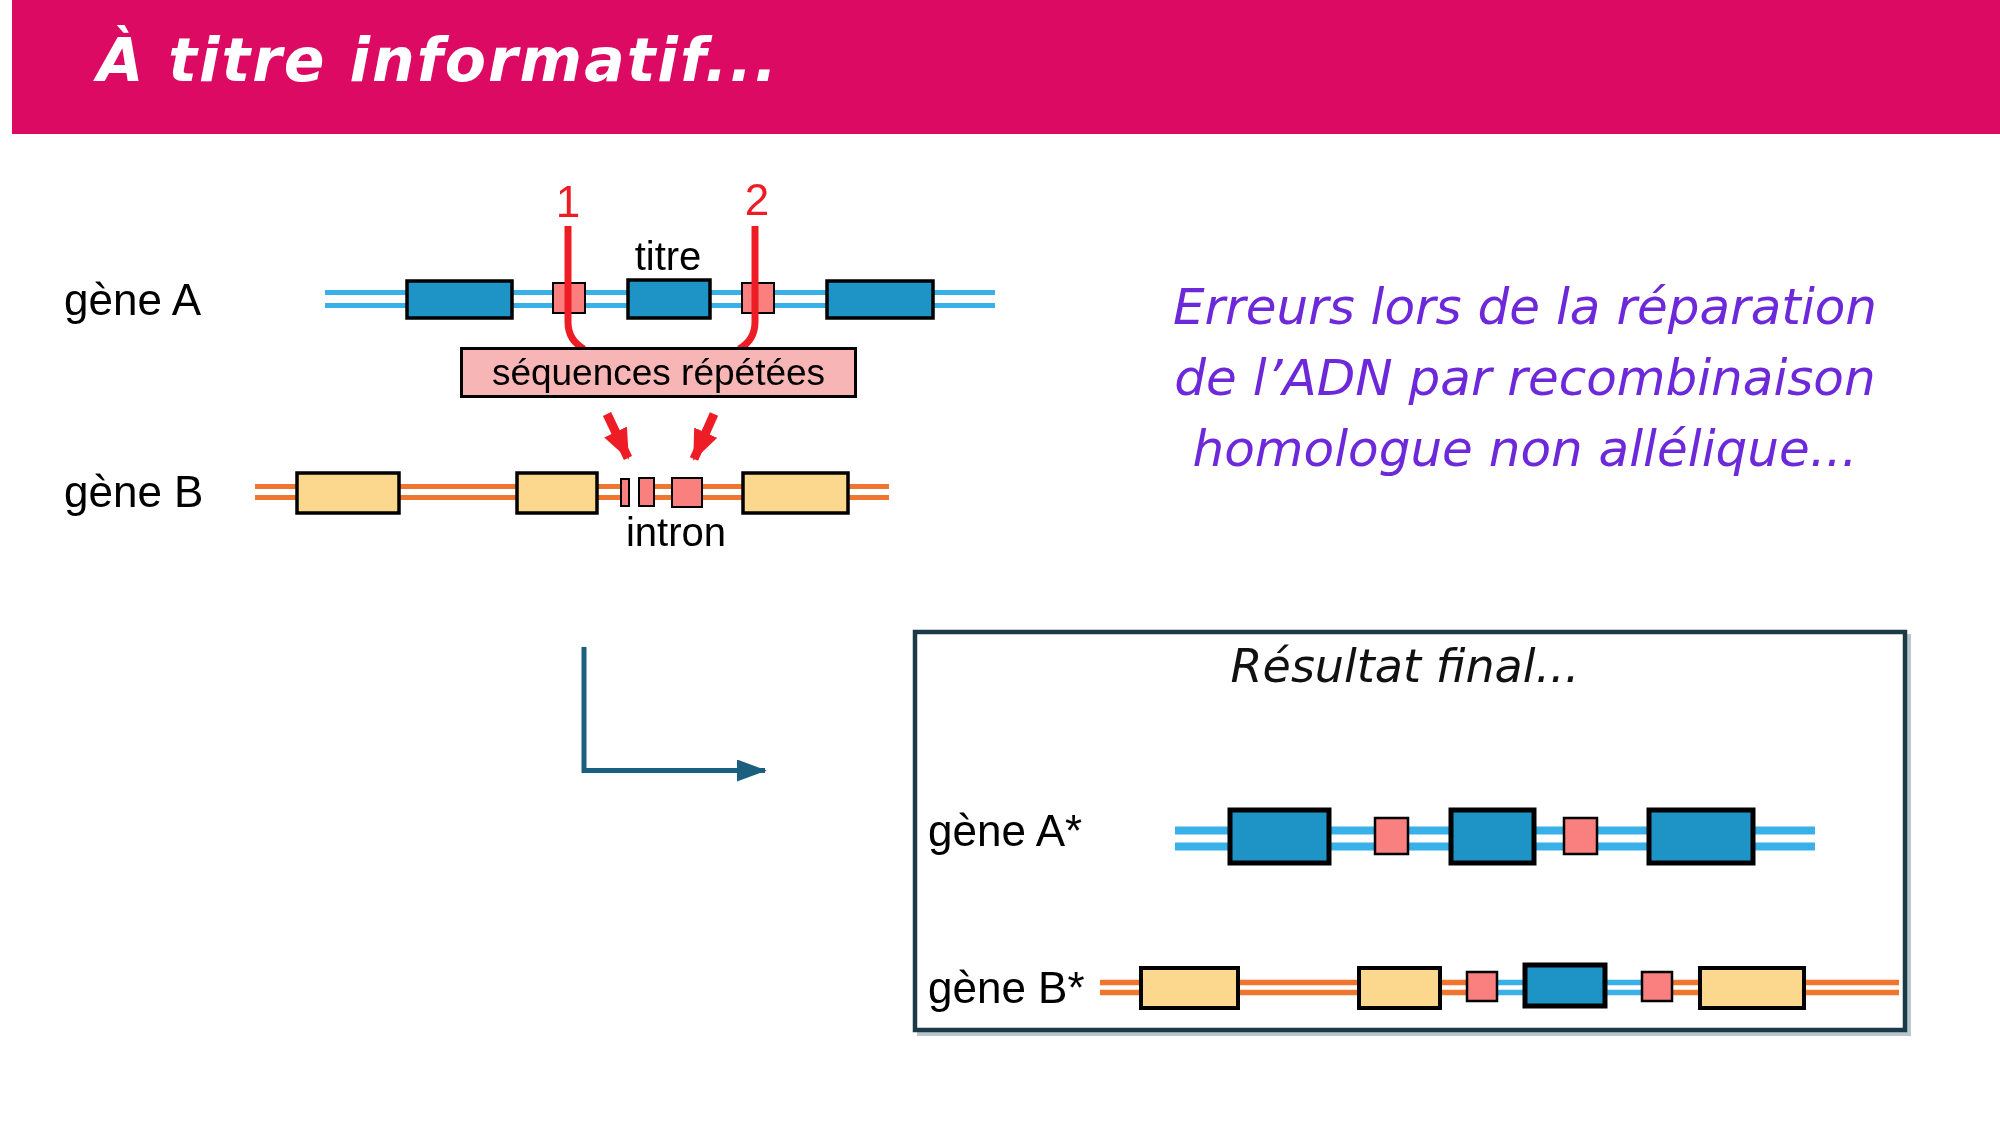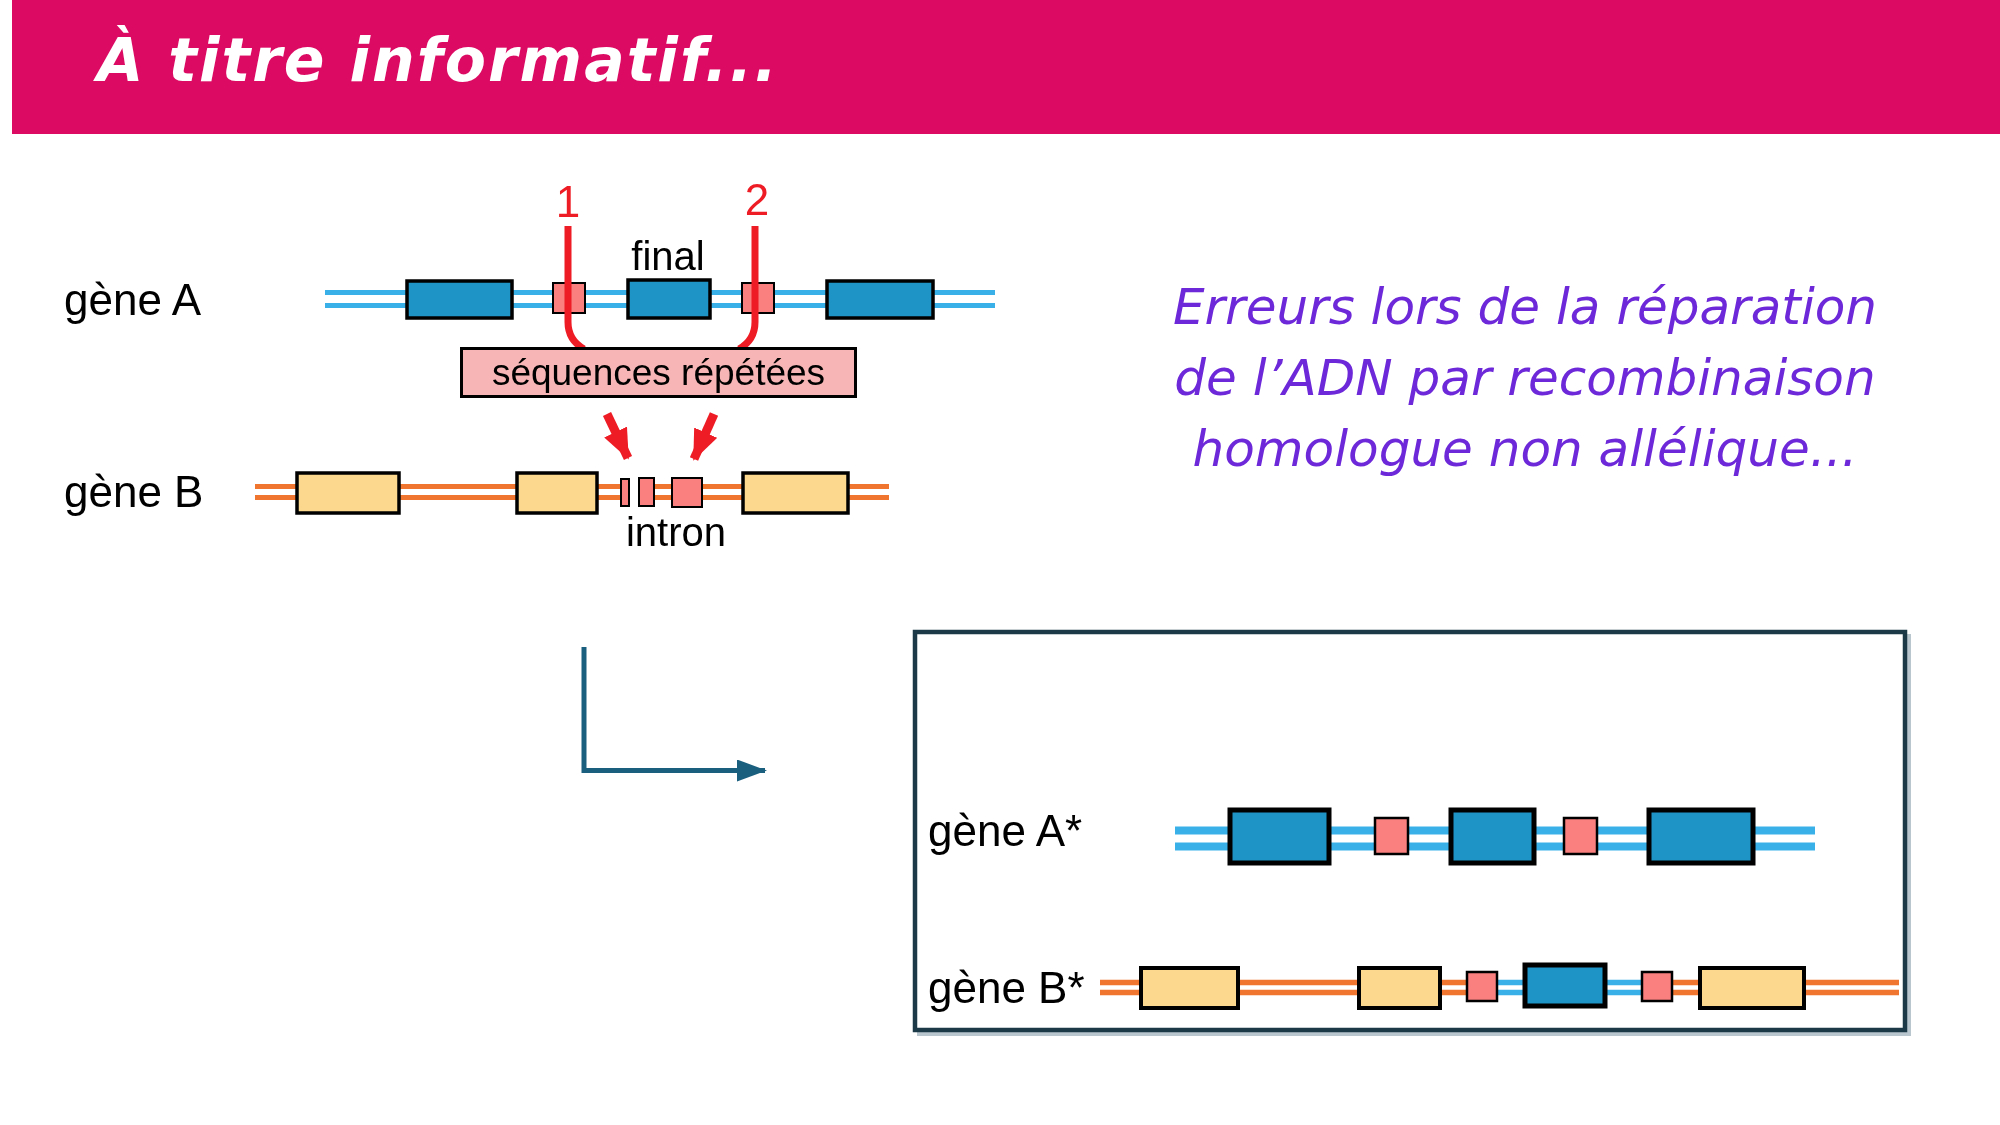--- a/index.html
+++ b/index.html
@@ -115,31 +115,32 @@
       <rect class="exon-y" x="1700" y="968" width="104" height="40" stroke-width="4"></rect>
       <rect class="exon-a" x="1525" y="965" width="80" height="41" stroke-width="5"></rect>
       <rect class="rep" x="1467" y="972" width="30" height="29" stroke-width="2.5"></rect>
       <rect class="rep" x="1642" y="972" width="30" height="29" stroke-width="2.5"></rect>
     </g>
   </svg>
 
   <div class="label gene-label" style="left:64px;top:300px;">gène A</div>
   <div class="label marker-label" style="left:568px;top:202px;">1</div>
   <div class="label marker-label" style="left:757px;top:200px;">2</div>
-  <div class="label small-label center-label" style="left:668px;top:256px;">final</div>
+  <div class="label small-label center-label" style="left:668px;top:256px;">titre</div>
 
   <div class="seq-box">
     <span>séquences répétées</span>
   </div>
 
   <div class="label gene-label" style="left:64px;top:492px;">gène B</div>
   <div class="label small-label center-label" style="left:676px;top:532px;">intron</div>
 
   <div class="note">
     <div>Erreurs lors de la réparation</div>
     <div>de l’ADN par recombinaison</div>
     <div>homologue non allélique...</div>
   </div>
 
+  <div class="result-title">Résultat final...</div>
   <div class="label gene-label" style="left:928px;top:831px;">gène A*</div>
   <div class="label gene-label" style="left:928px;top:988px;text-align:right;">gène B*</div>
 
 </div>
 
 </body></html>

